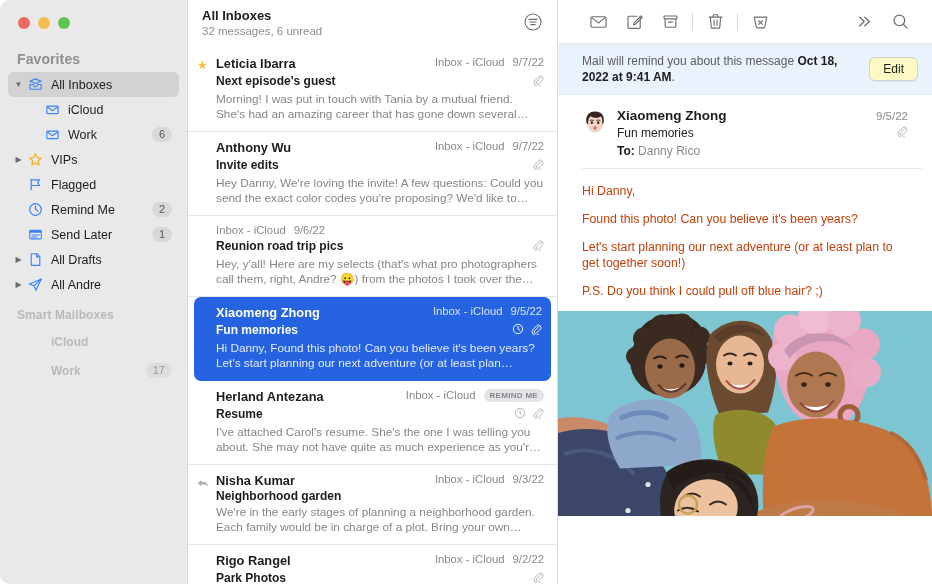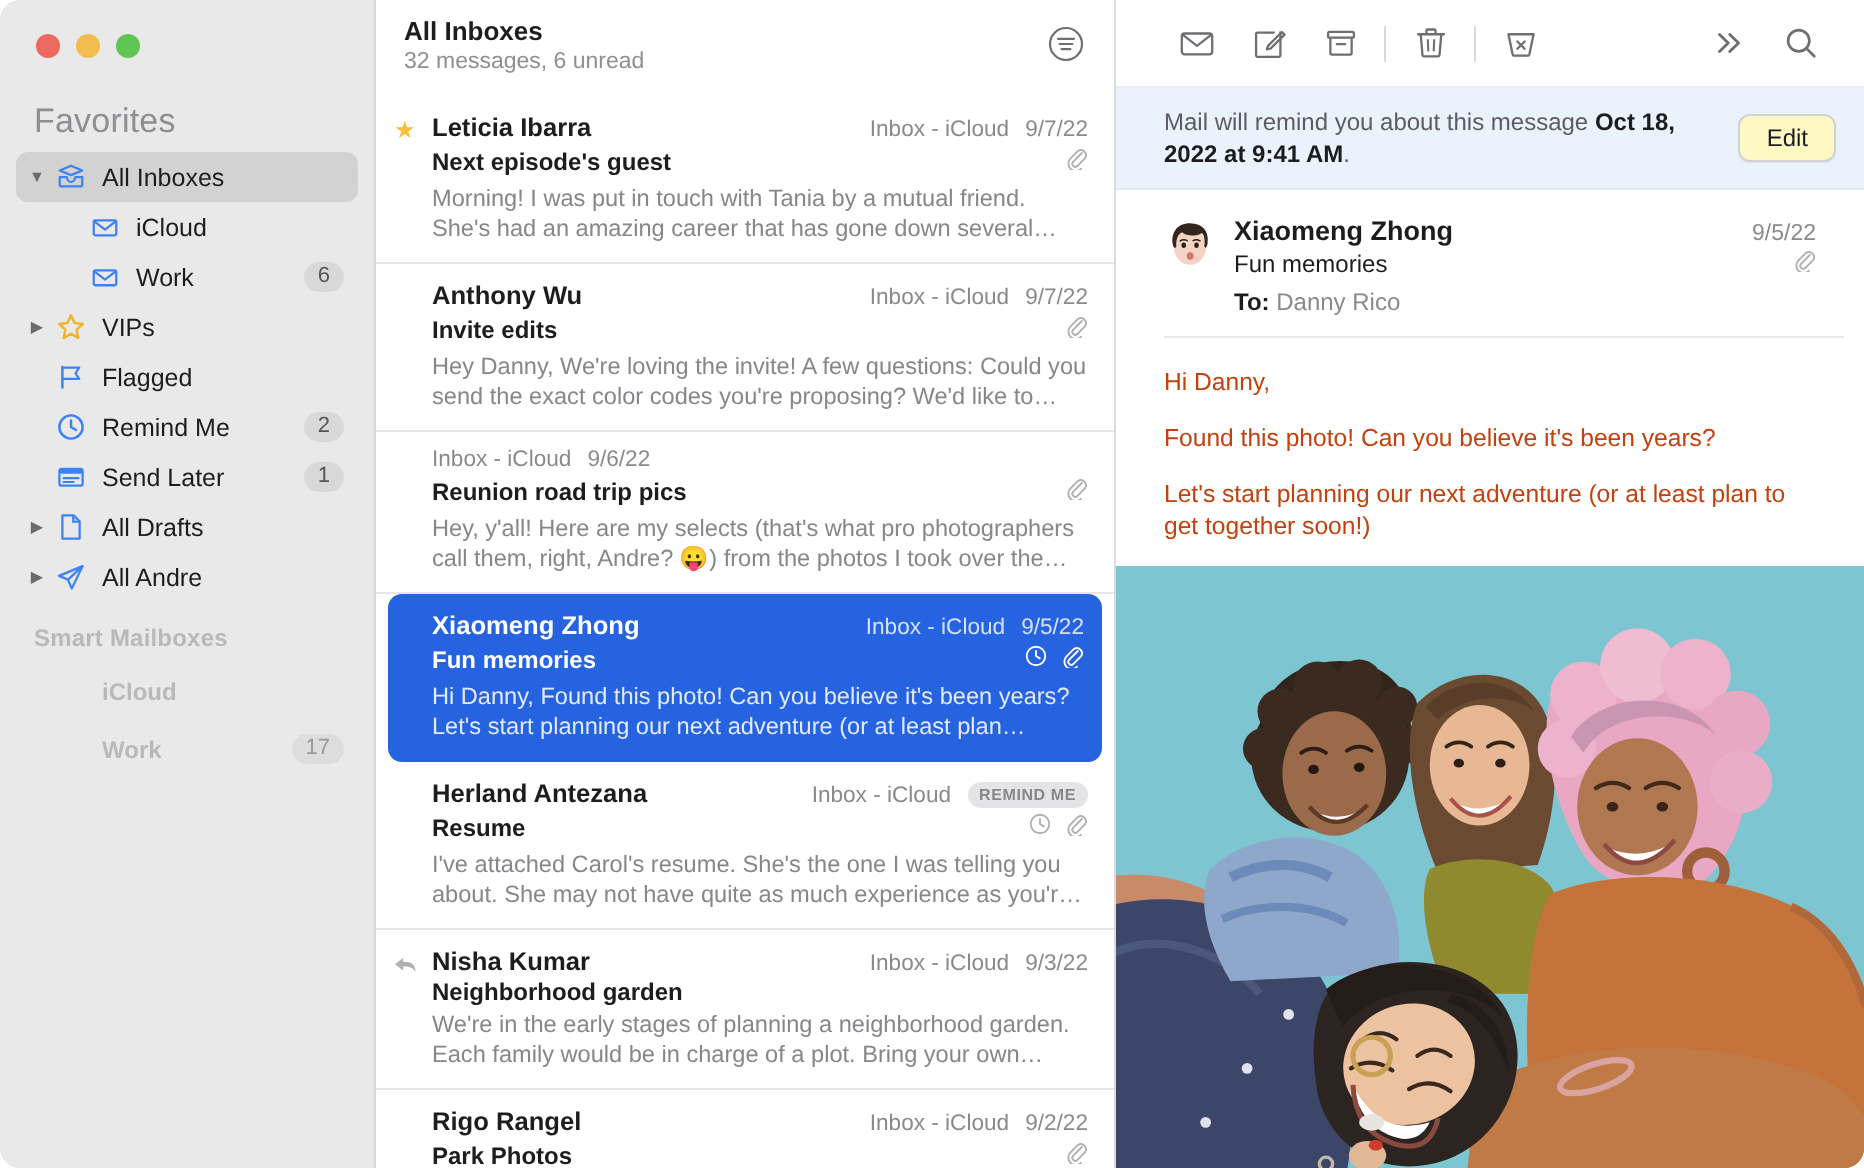--- a/index.html
+++ b/index.html
@@ -34,23 +34,23 @@
     padding: 17px 0 0 18px;
     height: 44px;
     align-items: flex-start;
   }
   .light { width: 12px; height: 12px; border-radius: 50%; }
   .light.red { background: #ec6a5f; }
   .light.yellow { background: #f4bd4f; }
   .light.green { background: #61c554; }
 
   .section-head {
-    font-size: 17px;
+    font-size: 14px;
     color: #8e8e93;
-    font-weight: 400;
+    font-weight: 700;
     padding: 7px 0 5px 17px;
     letter-spacing: 0.1px;
   }
   .section-head.dim { color: #b9b9bc; font-weight: 600; font-size: 12px; padding-top: 11px;}
 
   .sb-row {
     height: 25px;
     display: flex;
     align-items: center;
     margin: 0 8px;
@@ -122,21 +122,21 @@
     cursor: default;
   }
   .msg.selected {
     background: #2563e0;
     border-radius: 7px;
     margin: 0 6px;
     border-bottom: 1px solid transparent;
     padding-left: 22px;
     padding-right: 9px;
   }
-  .msg-line1 { display: flex; align-items: flex-end; }
+  .msg-line1 { display: flex; align-items: flex-start; }
   .msg-from {
     font-size: 12.8px; font-weight: 700; color: #1d1d1f;
     flex: 1; white-space: nowrap; overflow: hidden;
   }
   .msg-mailbox { font-size: 11.3px; color: #8a8a8e; margin-right: 8px; white-space: nowrap; }
   .msg-date { font-size: 11.3px; color: #8a8a8e; white-space: nowrap; }
   .badge-remind {
     font-size: 8px; font-weight: 700; letter-spacing: 0.3px;
     color: #86868b; background: #e4e4e6;
     border-radius: 7px; padding: 2px 6px 2px 6px;
@@ -166,21 +166,21 @@
     color: #f7bf3d; font-size: 12px;
   }
   .reply-mark {
     position: absolute; left: 8px; top: 11px;
     color: #b0b0b4;
   }
 
   
   .reader {
     flex: 1;
-    height: 584px;
+    height: 516px;
     background: #ffffff;
     display: flex;
     flex-direction: column;
     position: relative;
   }
   .toolbar {
     height: 44px; min-height: 44px;
     display: flex; align-items: center;
     padding: 0 14px 0 22px;
     gap: 0px;
@@ -596,20 +596,21 @@
           <b>To:</b>
           <span>Danny Rico</span>
         </div>
       </div>
     </div>
 
     <div class="msg-body" id="msg-body">
         <p>Hi Danny,</p>
         <p>Found this photo! Can you believe it's been years?</p>
         <p>Let's start planning our next adventure (or at least plan to get together soon!)</p>
+        <p>P.S. Do you think I could pull off blue hair? ;)</p>
       </div>
 
     <div class="photo-wrap">
       <svg class="photo" viewBox="0 0 374 290" preserveAspectRatio="xMidYMid slice">
         <rect width="374" height="290" fill="#7ec5d2"></rect>
 
         <path d="M0 150 C24 146 44 152 58 160 L52 178 C34 170 16 168 0 172 Z" fill="#c98a6a"></path>
 
         <path d="M-10 168 C30 152 78 162 104 196 C120 220 124 260 118 292 L-14 292 Z" fill="#3b4668"></path>
         <path d="M6 186 C30 176 60 186 76 206" fill="none" stroke="#4b587c" stroke-width="4"></path>

